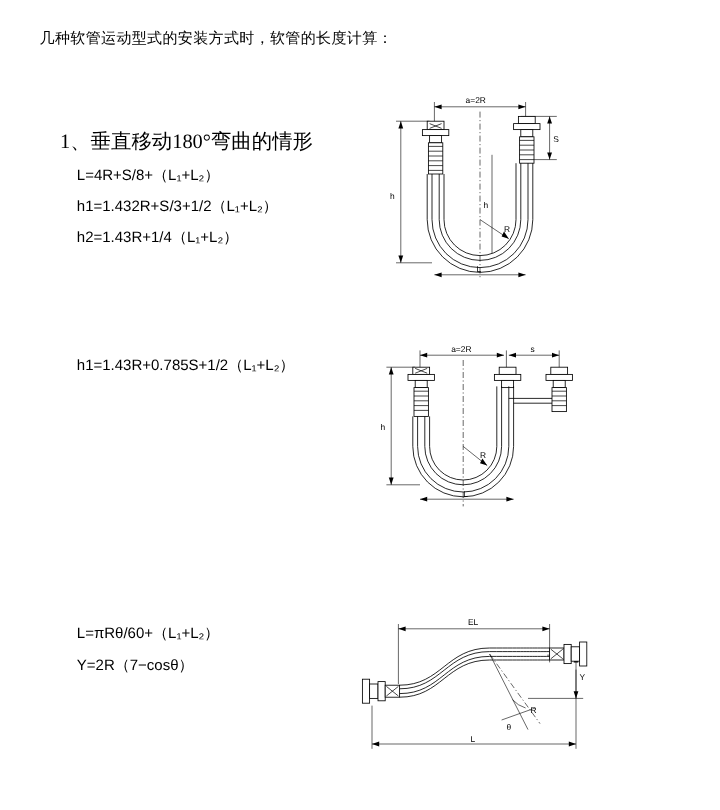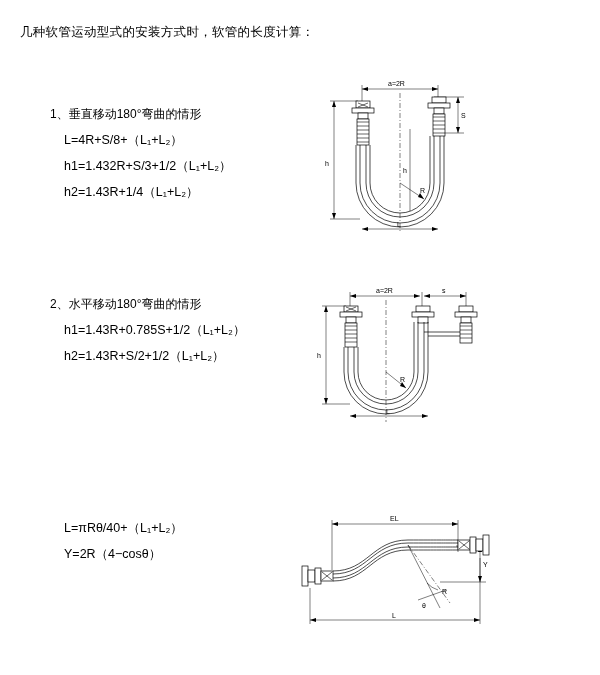--- a/index.html
+++ b/index.html
@@ -15,44 +15,45 @@
     color: #000000;
     overflow: hidden;
   }
   #page {
     position: relative;
     width: 600px;
     height: 675px;
   }
   .heading {
     position: absolute;
-    left: 20px;
+    left: 33px;
     top: 24px;
     font-size: 12.5px;
     letter-spacing: 0.3px;
     white-space: nowrap;
   }
   .section {
     position: absolute;
     left: 0;
     width: 600px;
   }
   .sec1 { top: 106px; }
   .sec2 { top: 296px; }
   .sec3 { top: 520px; }
 
   .textblock {
     position: absolute;
     left: 50px;
     width: 260px;
   }
   .sec-title {
-    font-size: 12px;
+    font-size: 17px;
     white-space: nowrap;
     margin-bottom: 9px;
+    font-family: Liberation Serif, serif;
   }
   .formula {
     font-size: 12.5px;
     white-space: nowrap;
     margin-left: 14px;
     margin-bottom: 9px;
   }
   .figure {
     position: absolute;
   }
@@ -150,23 +151,21 @@
         <line class="dim" x1="62" y1="158" x2="138" y2="158"></line>
         <path class="fillb" d="M62,158 L68,156 L68,160 Z"></path>
         <path class="fillb" d="M138,158 L132,156 L132,160 Z"></path>
         <text class="lbl" x="97" y="156">L</text>
       </svg>
     </div>
   </div>
 
   <div class="section sec2">
     <div class="textblock">
-      <div class="sec-title">2、水平移动180°弯曲的情形</div>
       <div class="formula">h1=1.43R+0.785S+1/2（L₁+L₂）</div>
-      <div class="formula">h2=1.43R+S/2+1/2（L₁+L₂）</div>
     </div>
 
     <div class="figure fig2">
       <svg width="200" height="180" viewBox="0 0 200 180">
 
         <line class="dim" x1="50" y1="20" x2="120" y2="20"></line>
         <path class="fillb" d="M50,20 L56,18 L56,22 Z"></path>
         <path class="fillb" d="M120,20 L114,18 L114,22 Z"></path>
         <text class="lbl" x="76" y="17">a=2R</text>
 
@@ -227,22 +226,22 @@
         <line class="dim" x1="50" y1="140" x2="128" y2="140"></line>
         <path class="fillb" d="M50,140 L56,138 L56,142 Z"></path>
         <path class="fillb" d="M128,140 L122,138 L122,142 Z"></path>
         <text class="lbl" x="86" y="138">L</text>
       </svg>
     </div>
   </div>
 
   <div class="section sec3">
     <div class="textblock">
-      <div class="formula">L=πRθ/40+（L₁+L₂）</div>
-      <div class="formula">Y=2R（4−cosθ）</div>
+      <div class="formula">L=πRθ/60+（L₁+L₂）</div>
+      <div class="formula">Y=2R（7−cosθ）</div>
     </div>
 
     <div class="figure fig3">
       <svg width="210" height="130" viewBox="0 0 210 130">
 
         <line class="dim" x1="42" y1="16" x2="168" y2="16"></line>
         <path class="fillb" d="M42,16 L48,14 L48,18 Z"></path>
         <path class="fillb" d="M168,16 L162,14 L162,18 Z"></path>
         <text class="lbl" x="100" y="13">EL</text>
         <line class="dim" x1="42" y1="12" x2="42" y2="62"></line>

